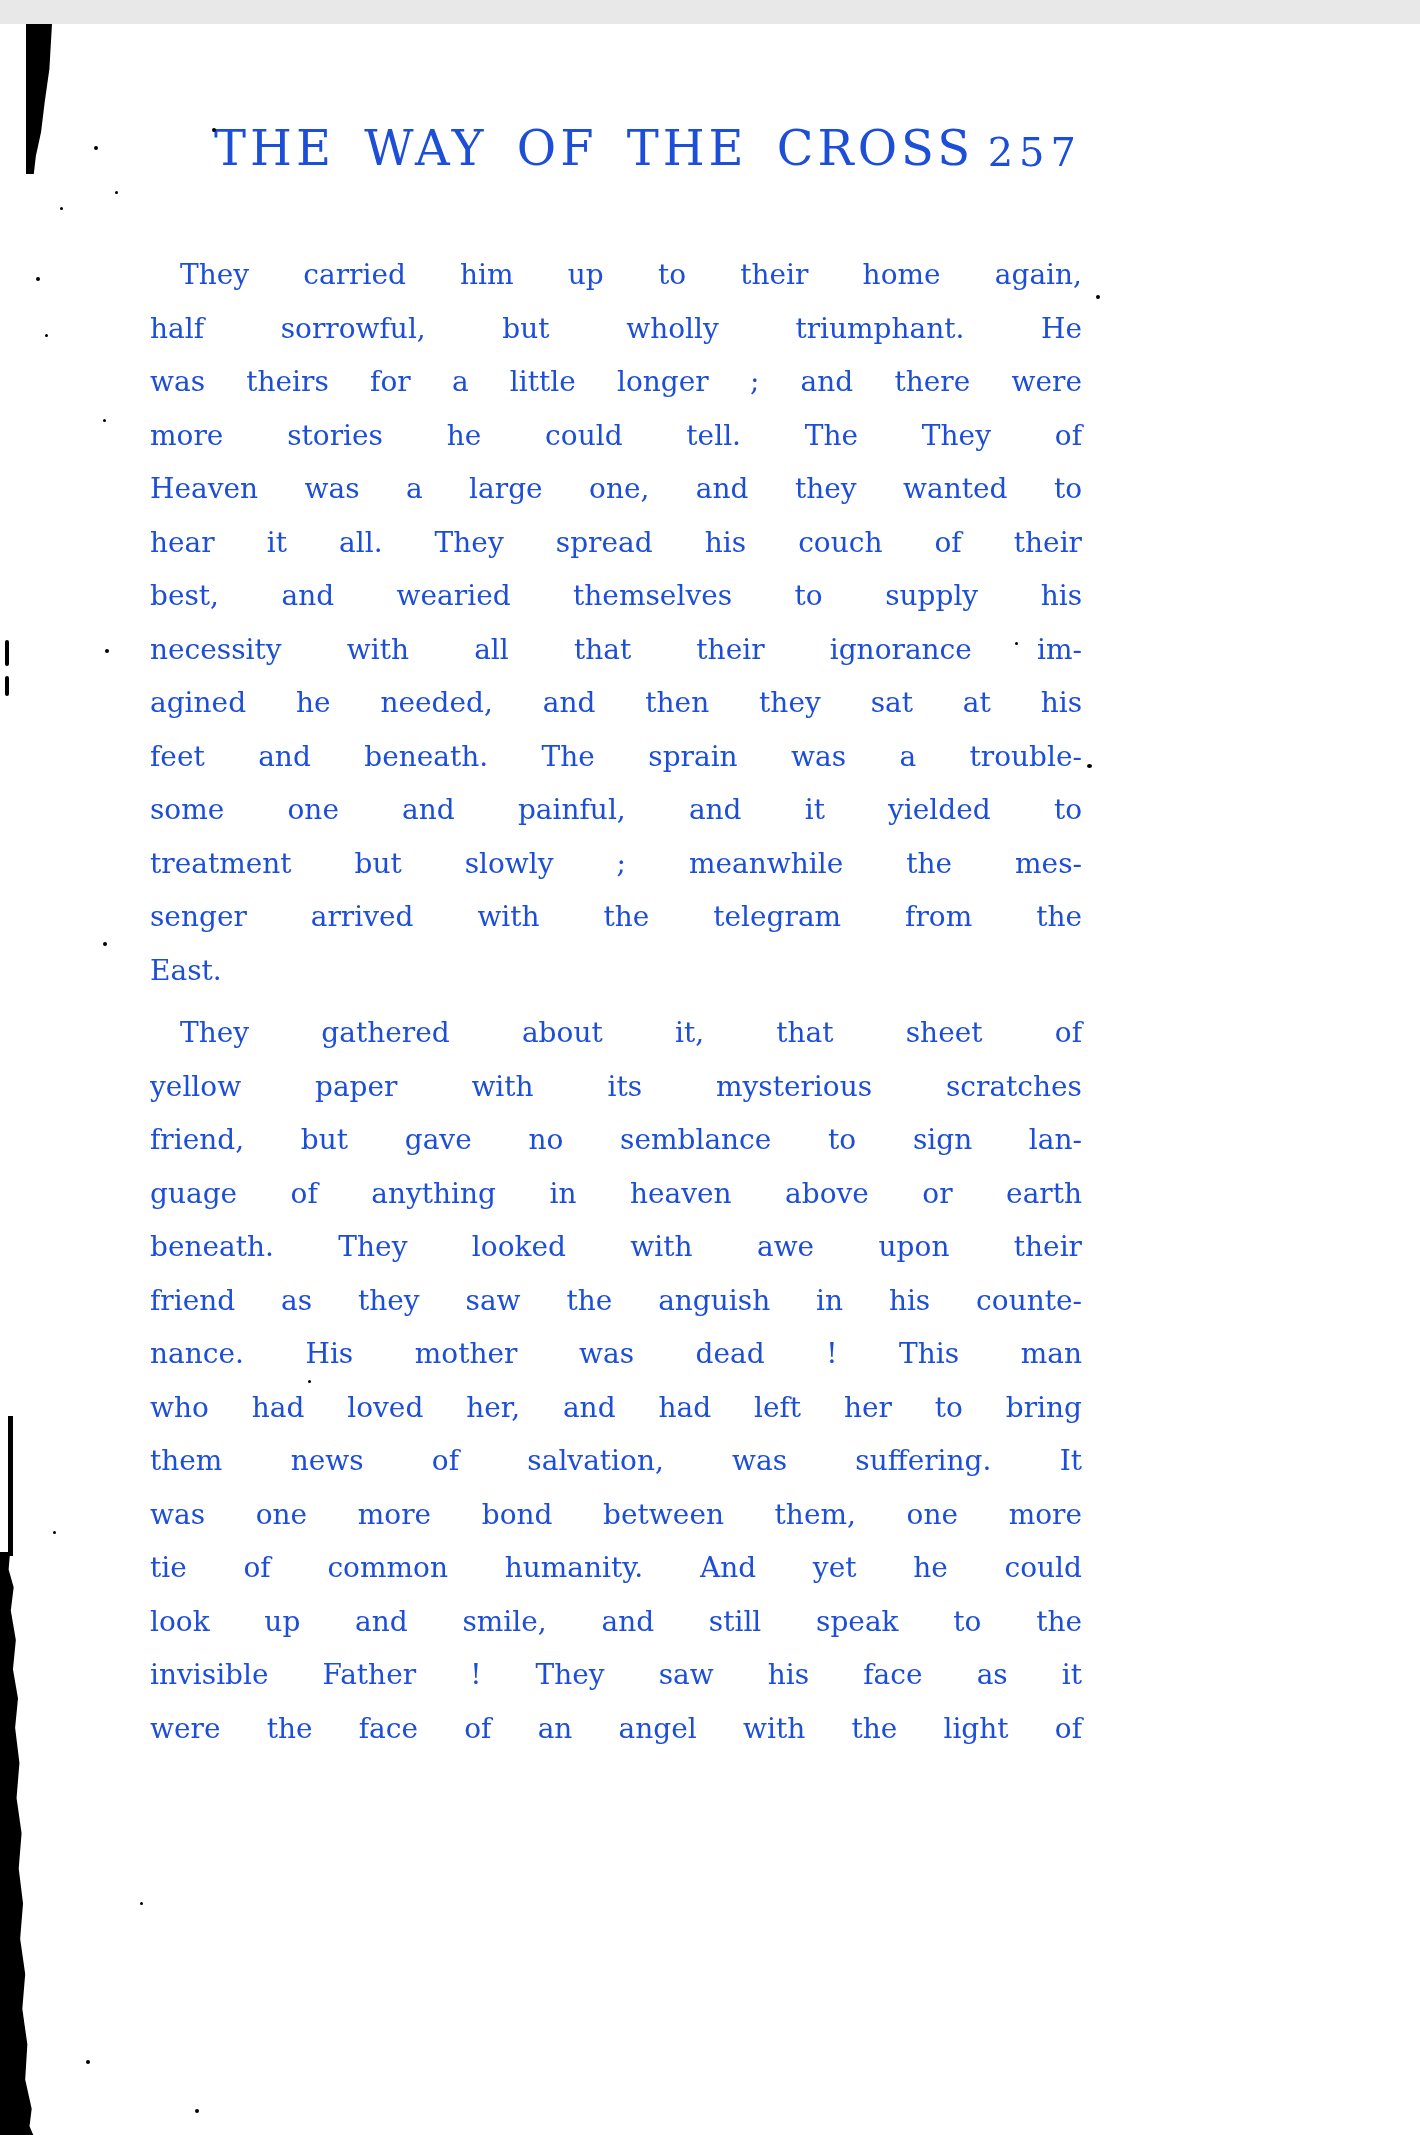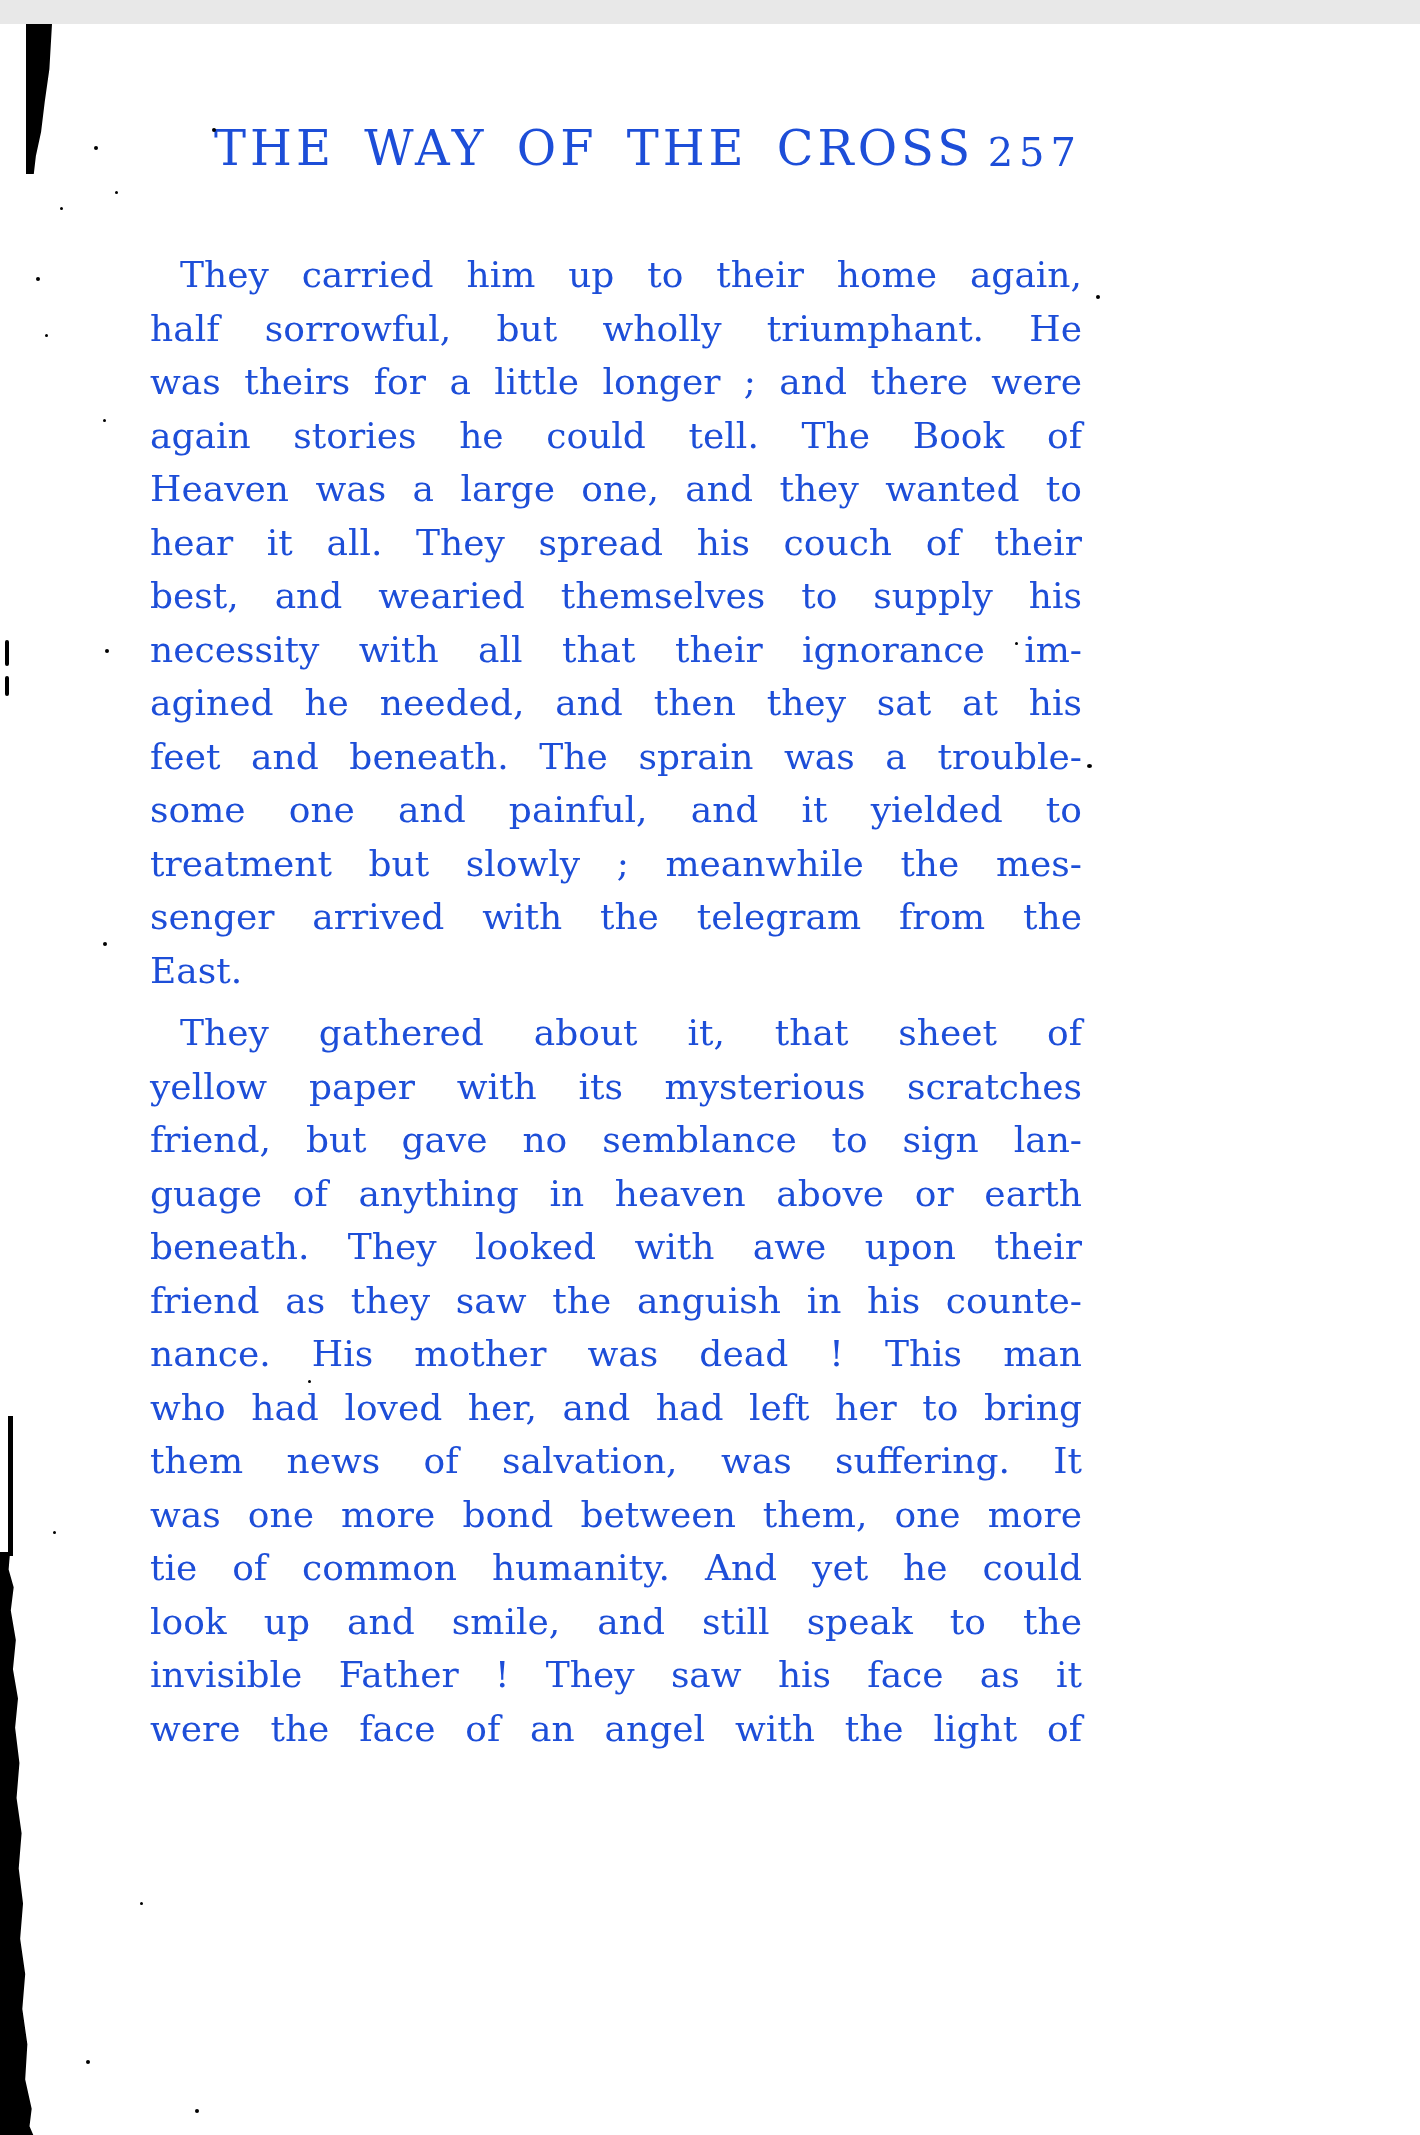--- a/index.html
+++ b/index.html
@@ -20,21 +20,21 @@
     white-space:nowrap; font-weight:normal;
   }
   .pagenum {
     position:absolute; right:0px; top:9px;
     font-size:40px; letter-spacing:6px; font-weight:normal;
   }
   
   .body { position:absolute; left:150px; top:224px; width:932px; }
   .paragraph + .paragraph { margin-top:9px; }
   .line {
-    font-size:36px; line-height:53.5px;
+    font-size:28px; line-height:53.5px;
     text-align:justify; text-align-last:justify;
     word-spacing:3px;
     white-space:normal;
   }
   .line.indent { text-indent:30px; }
   .line.short { text-align-last:left; }
   
   .artifact { position:absolute; background:#000; }
   .blob-tl {
     left:26px; top:0; width:26px; height:150px;
@@ -56,21 +56,21 @@
   <div class="header">
     <div class="title">THE WAY OF THE CROSS</div>
     <div class="pagenum">257</div>
   </div>
 
   <div class="body">
     <div class="paragraph">
       <div class="line indent">They carried him up to their home again,</div>
       <div class="line">half sorrowful, but wholly triumphant.  He</div>
       <div class="line">was theirs for a little longer ; and there were</div>
-      <div class="line">again stories he could tell.  The Book of</div>
+      <div class="line">more stories he could tell.  The They of</div>
       <div class="line">Heaven was a large one, and they wanted to</div>
       <div class="line">hear it all.  They spread his couch of their</div>
       <div class="line">best, and wearied themselves to supply his</div>
       <div class="line">necessity with all that their ignorance im-</div>
       <div class="line">agined he needed, and then they sat at his</div>
       <div class="line">feet and beneath.  The sprain was a trouble-</div>
       <div class="line">some one and painful, and it yielded to</div>
       <div class="line">treatment but slowly ; meanwhile the mes-</div>
       <div class="line">senger arrived with the telegram from the</div>
       <div class="line short">East.</div>

